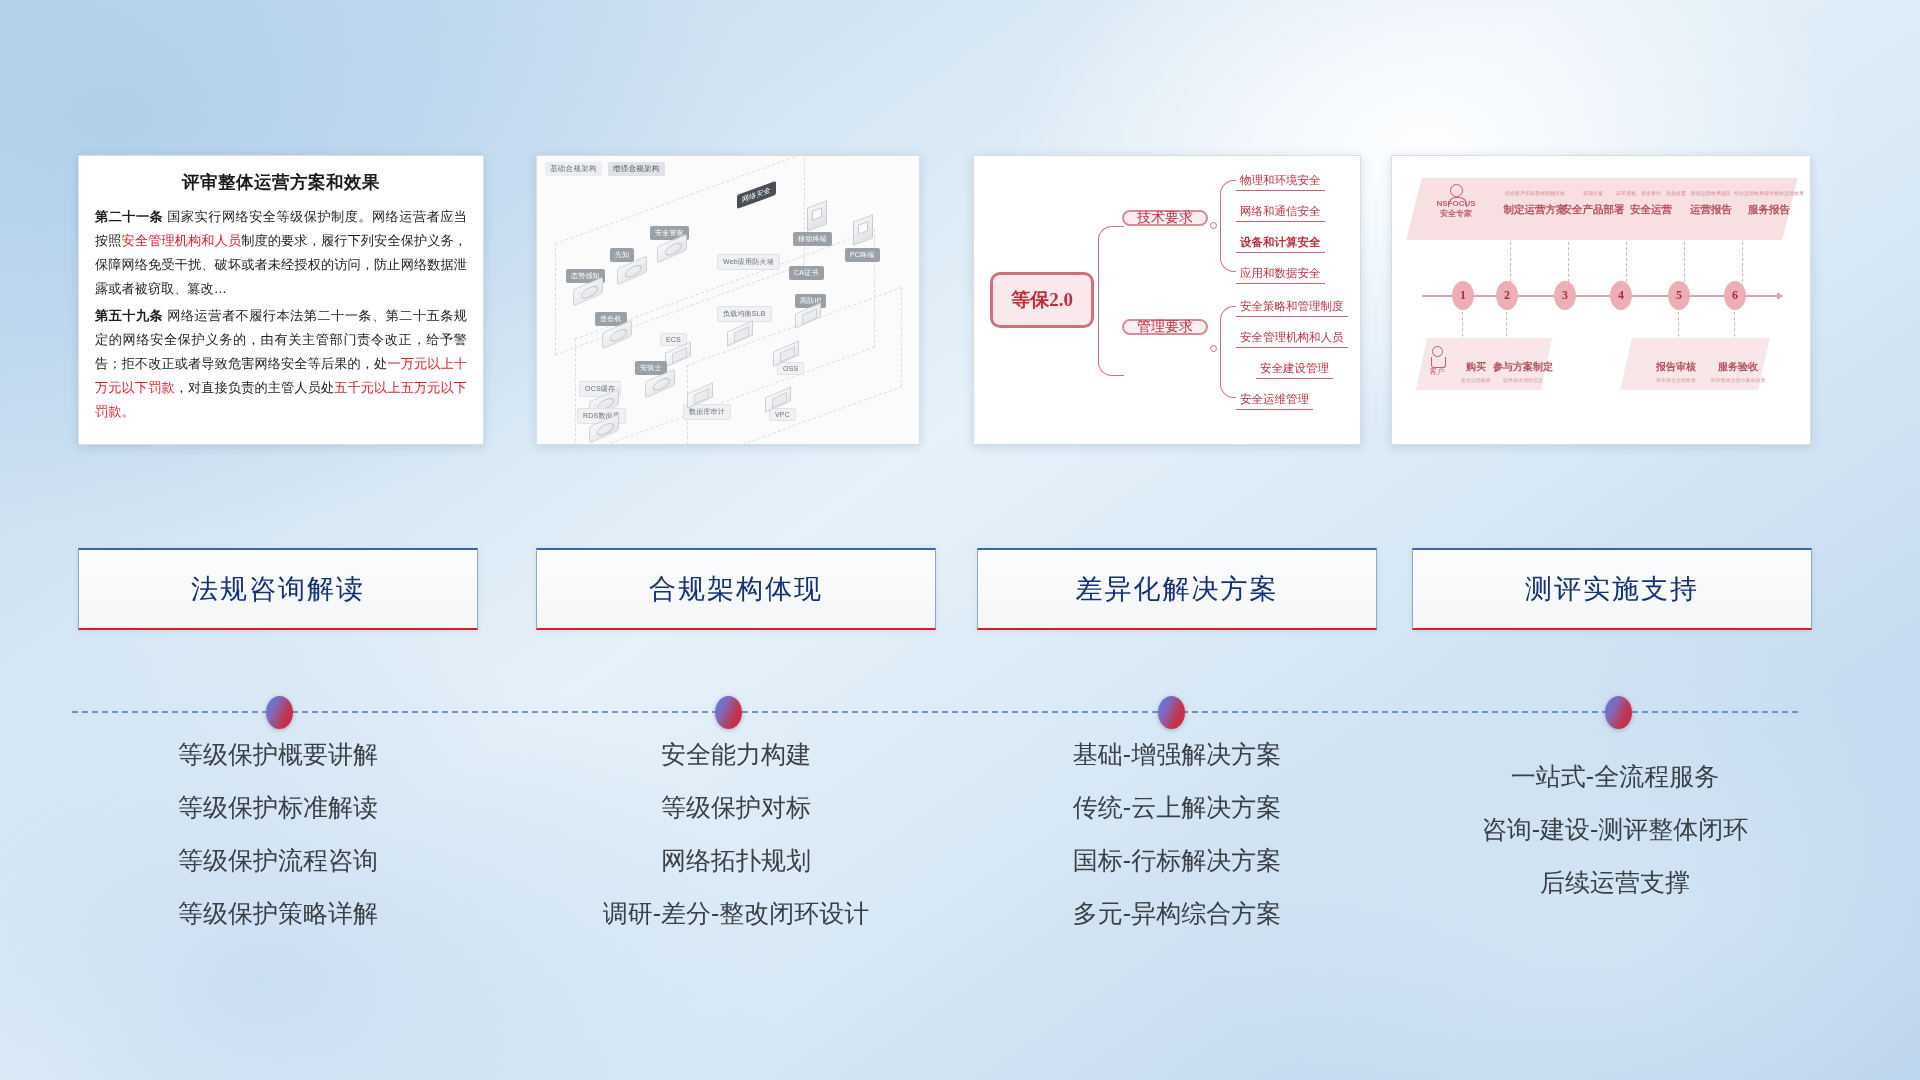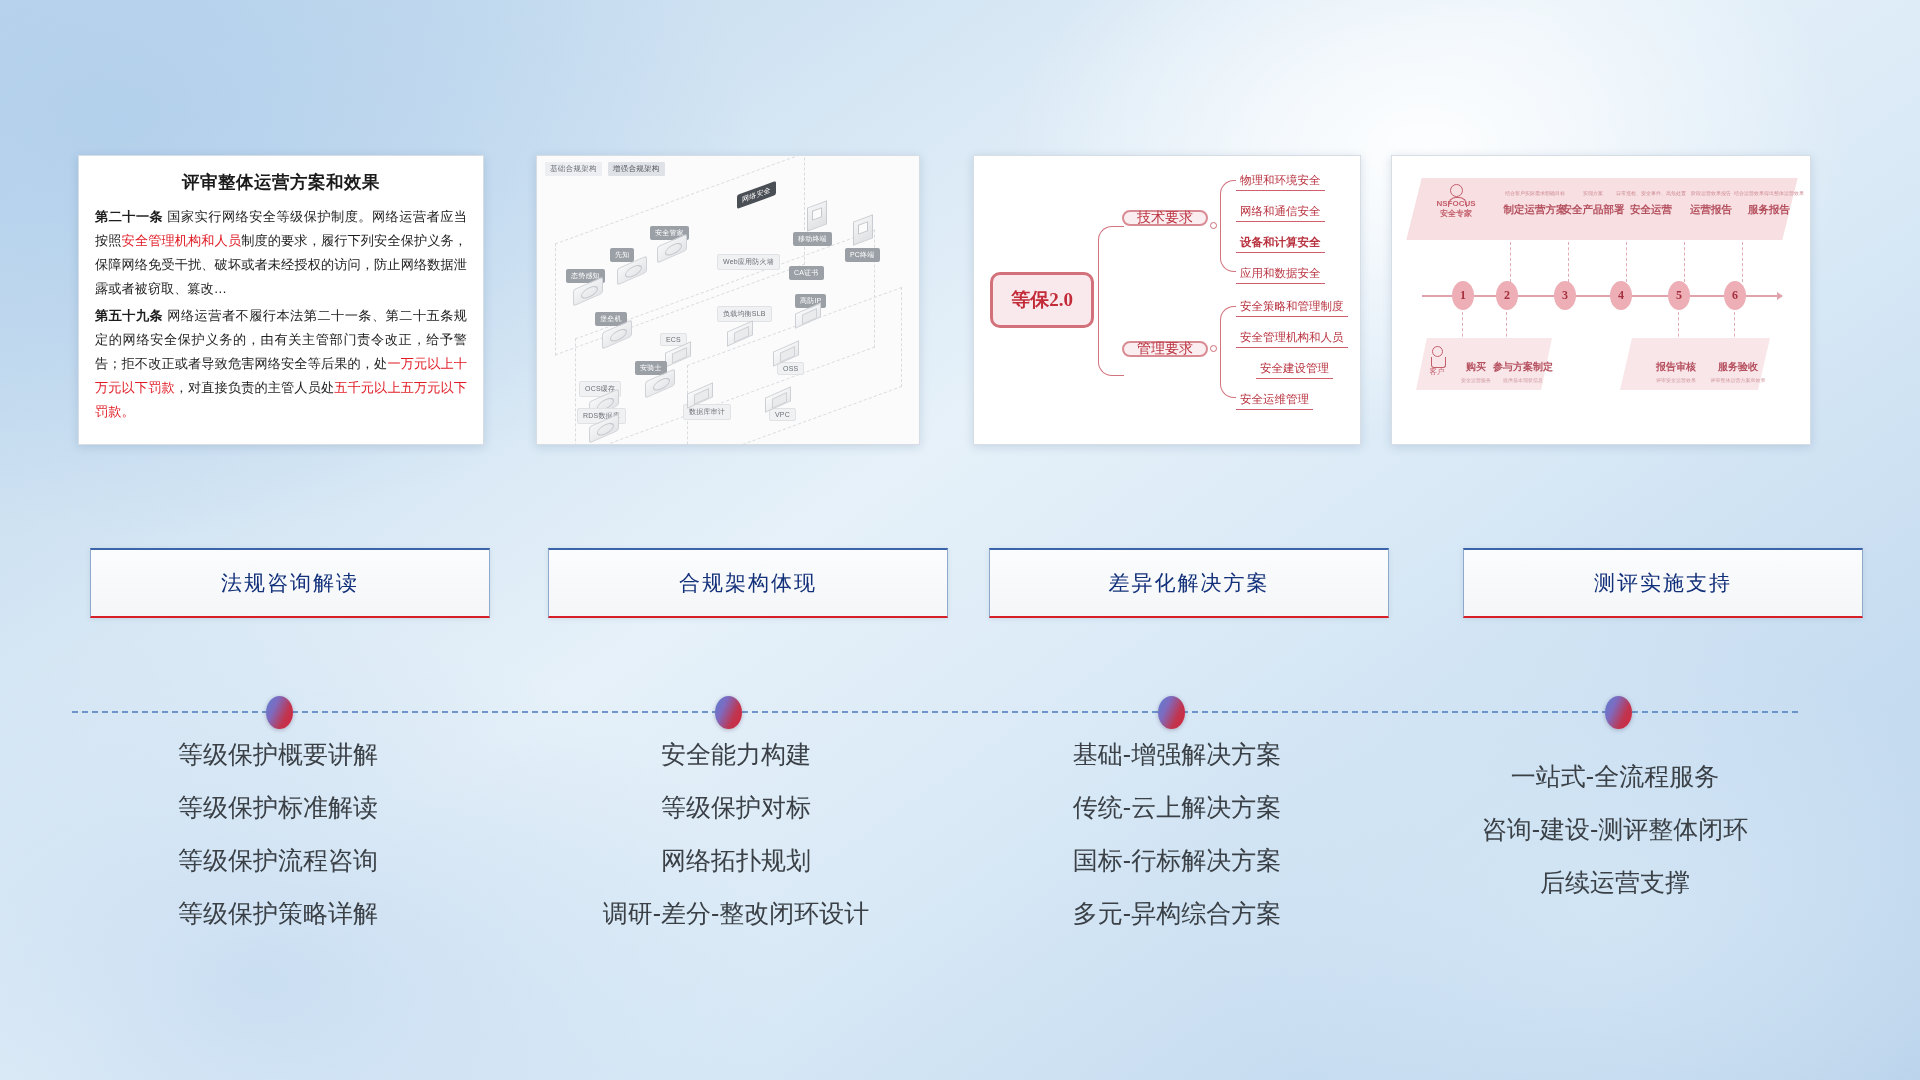--- a/index.html
+++ b/index.html
@@ -93,21 +93,21 @@
     font-family: "Liberation Serif", serif;
   }
   .mm-branch {
     position: absolute; width: 86px; height: 16px;
     border: 2px solid #d98b94; background: #fbeef0; border-radius: 8px;
     display: flex; align-items: center; justify-content: center;
     color: #b93340; font-size: 14px;
     font-family: "Liberation Serif", serif;
   }
   .mm-b1 { left: 148px; top: 54px; }
-  .mm-b2 { left: 148px; top: 185px; }
+  .mm-b2 { left: 148px; top: 163px; }
   .mm-leaf {
     position: absolute; font-size: 11.5px; color: #b8323f;
     font-family: "Liberation Serif", serif;
     border-bottom: 1.6px solid #cf5f6c; padding: 0 4px 2px 4px; white-space: nowrap;
   }
   .mm-curve { position: absolute; border: 1.6px solid #d3737e; border-right: 0; border-radius: 14px 0 0 14px; }
   .mm-dot   { position:absolute; width:7px; height:7px; border:1.4px solid #cf6a76; border-radius:50%; background:#fff;}
 
   
   .road { position: relative; width: 100%; height: 100%; background: #ffffff; padding: 12px; }
@@ -149,35 +149,34 @@
   .rt-item .ttl { font-size: 10px; font-weight: bold; color: #b5515f; white-space: nowrap; }
   .rt-item .sub { font-size: 5px; color: #d09aa1; white-space: nowrap; display:block; margin-top:3px;}
   .rt-cust { position: absolute; left: 30px; top: 190px; width: 30px; text-align:center; color:#c4606c; font-size:7.5px;}
   .rt-cust .glyph { display:block; width:11px; height:11px; border:1.5px solid #c4606c; border-radius:50%; margin:0 auto 10px auto; position:relative;}
   .rt-cust .glyph:after{content:"";position:absolute;left:-2px;top:10px;width:13px;height:10px;border:1.5px solid #c4606c;border-top:0;border-radius:0 0 3px 3px;}
   .road-tick { position:absolute; width:0; border-left: 1px dashed #e2aab2; }
 
   
   .titles { position: absolute; top: 548px; left: 0; width: 1920px; }
   .title-btn {
-    position: absolute; height: 70px;
+    position: absolute; height: 82px;
     background: linear-gradient(180deg,#fbfcfd 0%, #f4f6f8 100%);
     border-top: 2px solid #3c64a8;
     border-bottom: 2px solid #d61f26;
     border-left: 1.5px solid #8fa9cc;
     border-right: 1.5px solid #8fa9cc;
     display: flex; align-items: center; justify-content: center;
-    color: #13307a; font-size: 21px; letter-spacing: 2px;
+    color: #13307a; font-size: 27px; letter-spacing: 2px;
     box-shadow: 0 1px 5px rgba(40,70,110,0.10);
-    margin-left: 12px;
   }
   .tb-1 { left: 78px;   width: 400px; }
   .tb-2 { left: 536px;  width: 400px; }
   .tb-3 { left: 977px;  width: 400px; }
-  .tb-4 { left: 1451px; width: 400px; }
+  .tb-4 { left: 1412px; width: 400px; }
 
   
   .timeline { position: absolute; top: 692px; left: 72px; width: 1726px; height: 40px; }
   .tl-line {
     position: absolute; top: 19px; left: 0; width: 100%; height: 0;
     border-top: 2px dashed #5c86c4; opacity: .85;
   }
   .tl-dot {
     position: absolute; top: 4px; width: 27px; height: 33px; border-radius: 50%;
     background: linear-gradient(115deg, #5d7fd0 0%, #7d6bc0 32%, #c0354f 68%, #d4243b 100%);

